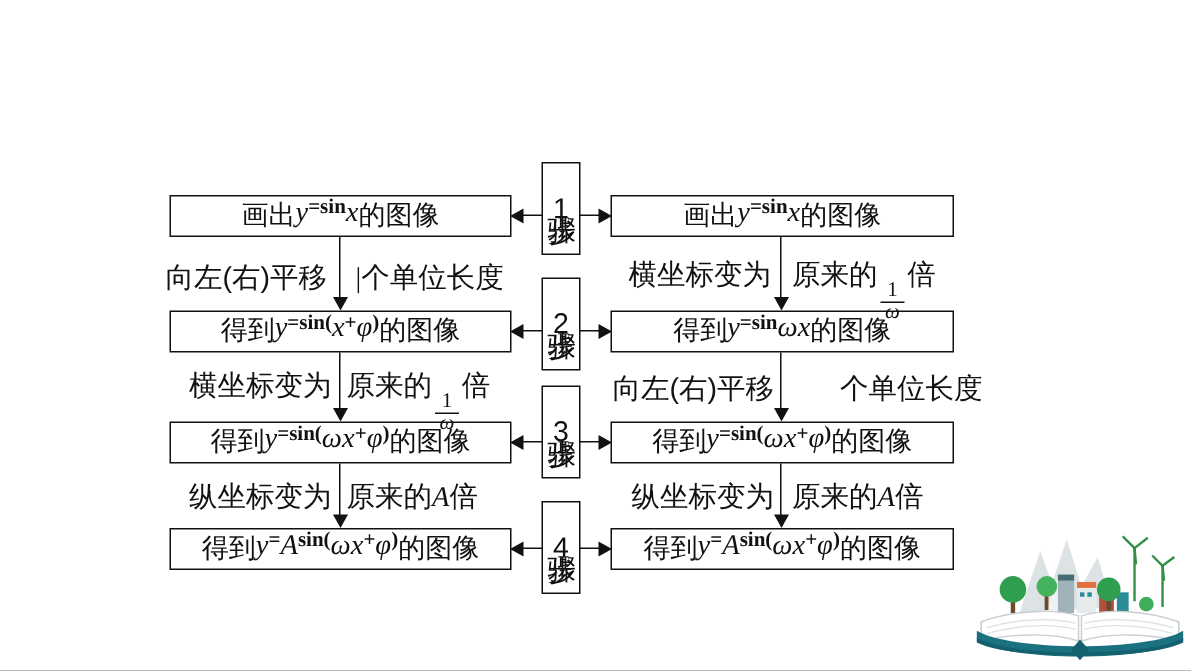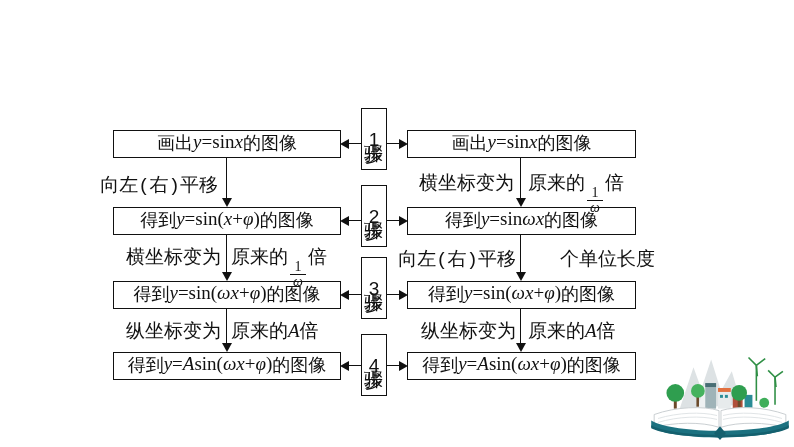--- a/index.html
+++ b/index.html
@@ -6,23 +6,23 @@
   .slide{position:relative;width:794px;height:447px;background:#ffffff;overflow:hidden;
          font-family:"Liberation Sans",sans-serif;color:#111;}
   .title{position:absolute;left:27px;top:62px;font-size:20px;white-space:nowrap;color:#161616;}
   .title .mono{font-family:"DejaVu Sans Mono",monospace;letter-spacing:-0.5px;}
   .fbox{position:absolute;box-sizing:border-box;border:1.5px solid #111;background:#fff;
         display:flex;justify-content:center;font-size:18px;white-space:nowrap;}
   .sbox{position:absolute;box-sizing:border-box;border:1.5px solid #111;background:#fff;
         display:flex;align-items:center;justify-content:center;
         writing-mode:vertical-rl;text-orientation:upright;font-size:19px;line-height:23px;}
   .lbl{position:absolute;font-size:19px;white-space:nowrap;}
-  .lbl.ra{text-align:right;font-family:Liberation Mono, monospace;}
+  .lbl.ra{text-align:right;}
   .it{font-family:"Liberation Serif",serif;font-style:italic;font-size:19px;}
-  .rm{font-family:"Liberation Serif",serif;font-size:19px;}
+  .rm{font-family:"Liberation Serif",serif;font-size:14px;font-weight:bold;}
   .ub{font-family:"Liberation Serif",serif;font-size:19px;text-decoration:underline;text-underline-offset:3px;}
   .frac{display:inline-flex;flex-direction:column;align-items:center;line-height:1.02;
         vertical-align:-8px;margin:0 2px;font-family:"Liberation Serif",serif;}
   .frac .fn{font-size:14px;}
   .frac .fd{font-size:14px;font-style:italic;border-top:1.3px solid #111;padding:0 3px;}
   .hline{position:absolute;height:0;border-top:1.6px solid #111;}
   .vline{position:absolute;width:0;border-left:1.6px solid #111;}
   .ah-l{position:absolute;width:0;height:0;border-top:5px solid transparent;border-bottom:5px solid transparent;border-right:9px solid #111;}
   .ah-r{position:absolute;width:0;height:0;border-top:5px solid transparent;border-bottom:5px solid transparent;border-left:9px solid #111;}
   .ah-d{position:absolute;width:0;height:0;border-left:5px solid transparent;border-right:5px solid transparent;border-top:9px solid #111;}
@@ -110,20 +110,21 @@
       <span class="it">A</span>
       <span class="rm">sin(</span>
       <span class="it">ωx</span>
       <span class="rm">+</span>
       <span class="it">φ</span>
       <span class="rm">)</span>
       <span>的图像</span>
     </div>
 
   <div class="lbl ra" style="left:98px;top:172px;width:120px;"><span>向左(右)平移</span></div>
+  <div class="lbl" style="left:237px;top:172px;"><span class="ub">|</span><span>个单位长度</span></div>
   <div class="lbl ra" style="left:101px;top:244px;width:120px;"><span>横坐标变为</span></div>
   <div class="lbl" style="left:231px;top:244px;"><span>原来的</span><span class="frac">
         <span class="fn">1</span>
         <span class="fd">ω</span>
       </span><span>倍</span></div>
   <div class="lbl ra" style="left:101px;top:318px;width:120px;"><span>纵坐标变为</span></div>
   <div class="lbl" style="left:231px;top:318px;"><span>原来的</span><span class="it">A</span><span>倍</span></div>
 
   <div class="lbl ra" style="left:394px;top:170px;width:120px;"><span>横坐标变为</span></div>
   <div class="lbl" style="left:528px;top:170px;"><span>原来的</span><span class="frac">

